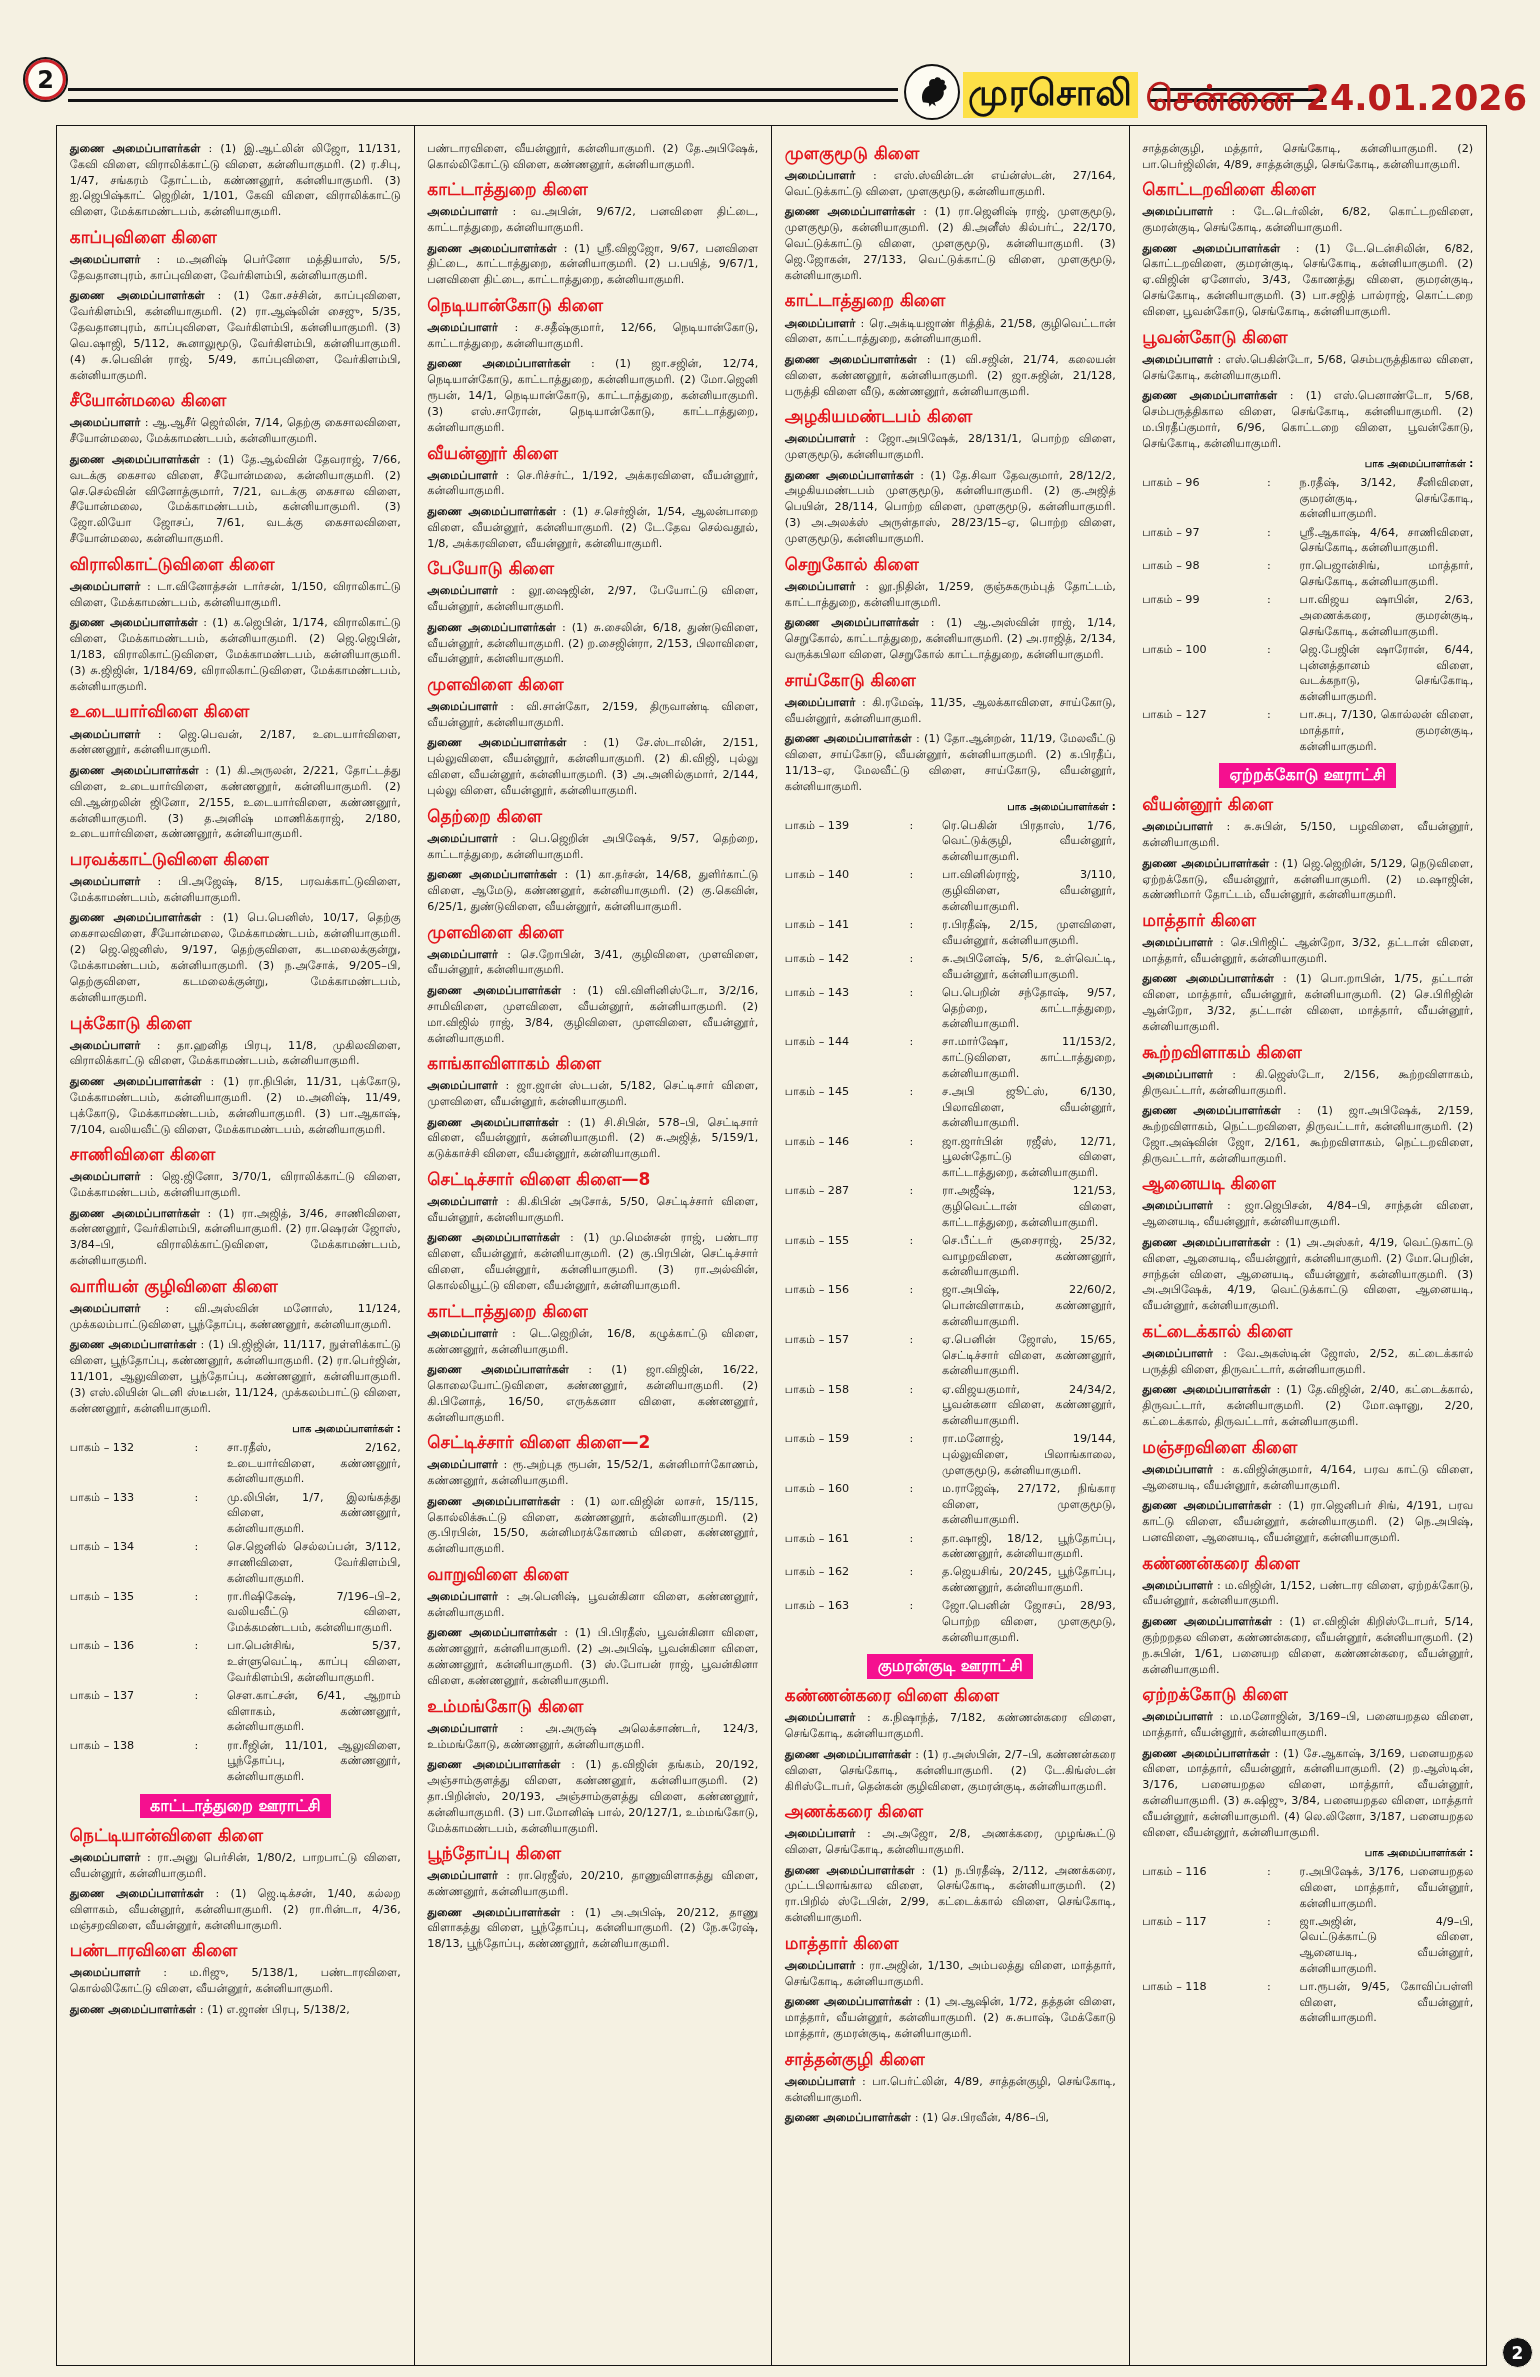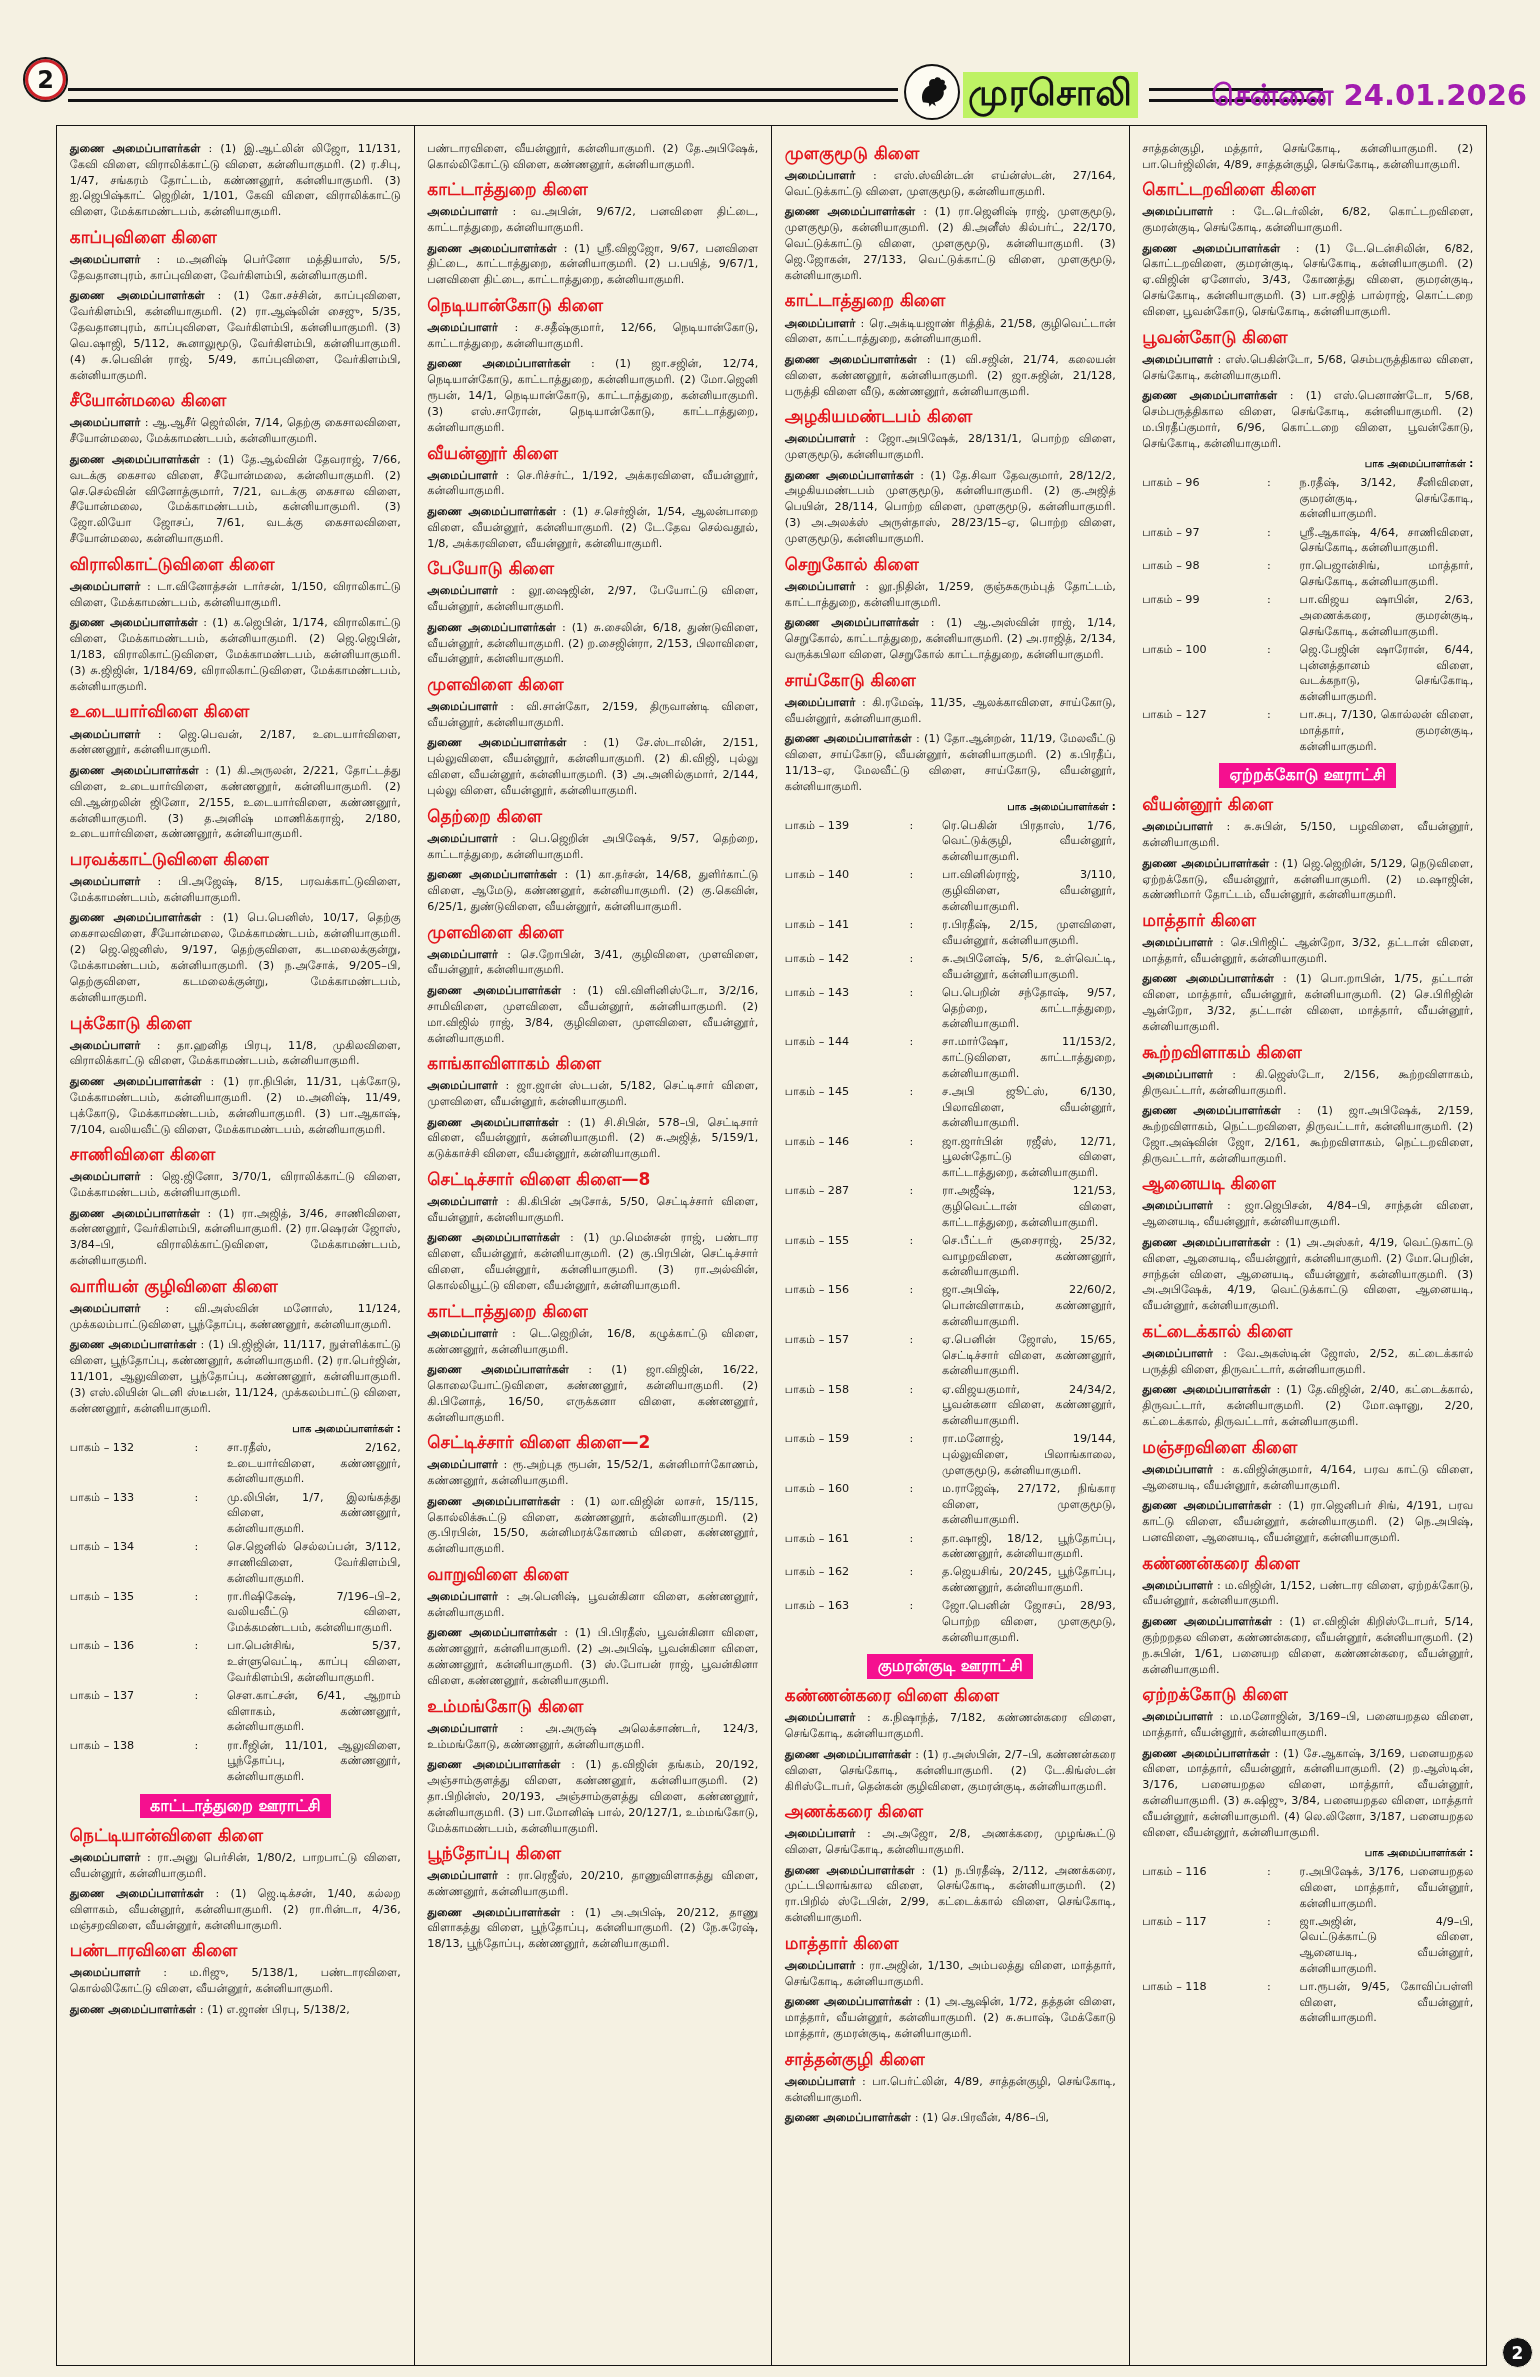--- a/index.html
+++ b/index.html
@@ -18,23 +18,23 @@
   .hdr-circle span{font-size:24px;font-weight:bold;color:#141414;}
   .hdr-rule{position:absolute;top:88px;height:8.3px;border-top:3.2px solid #141414;border-bottom:3.2px solid #141414;}
   .rule-1{left:68px;width:830px;}
   .rule-2{left:1149px;width:174px;}
   .logo-circle{
     position:absolute;left:904px;top:64px;width:52px;height:52px;border-radius:50%;
     border:2.6px solid #111;background:#fdfbf2;display:flex;align-items:center;justify-content:center;
   }
   .masthead{
     position:absolute;left:963px;top:72px;font-size:36px;font-weight:bold;color:#141414;
-    letter-spacing:0.6px;background:#bef264;padding:0 5.1px;
-  }
-  .edition{position:absolute;right:14px;top:78px;font-size:29px;font-weight:bold;color:#a21caf;}
+    letter-spacing:0.6px;background:#fde047;padding:0 5.1px;
+  }
+  .edition{position:absolute;right:14px;top:78px;font-size:35px;font-weight:bold;color:#b91c1c;}
   
   .page-box{
     position:absolute;left:56px;top:125px;width:1429px;height:2239px;
     border:1.9px solid #141414;display:flex;background:#f5f1e2;
   }
   .column{flex:1 1 0;padding:10.2px 12.8px 6.4px 12.8px;border-right:1.9px solid #141414;overflow:hidden;}
   .column:last-child{border-right:none;}
   .para{margin:4.5px 0;text-align:justify;font-size:11.2px;line-height:1.42;}
   .para .lbl{font-weight:bold;}
   .branch-title{

